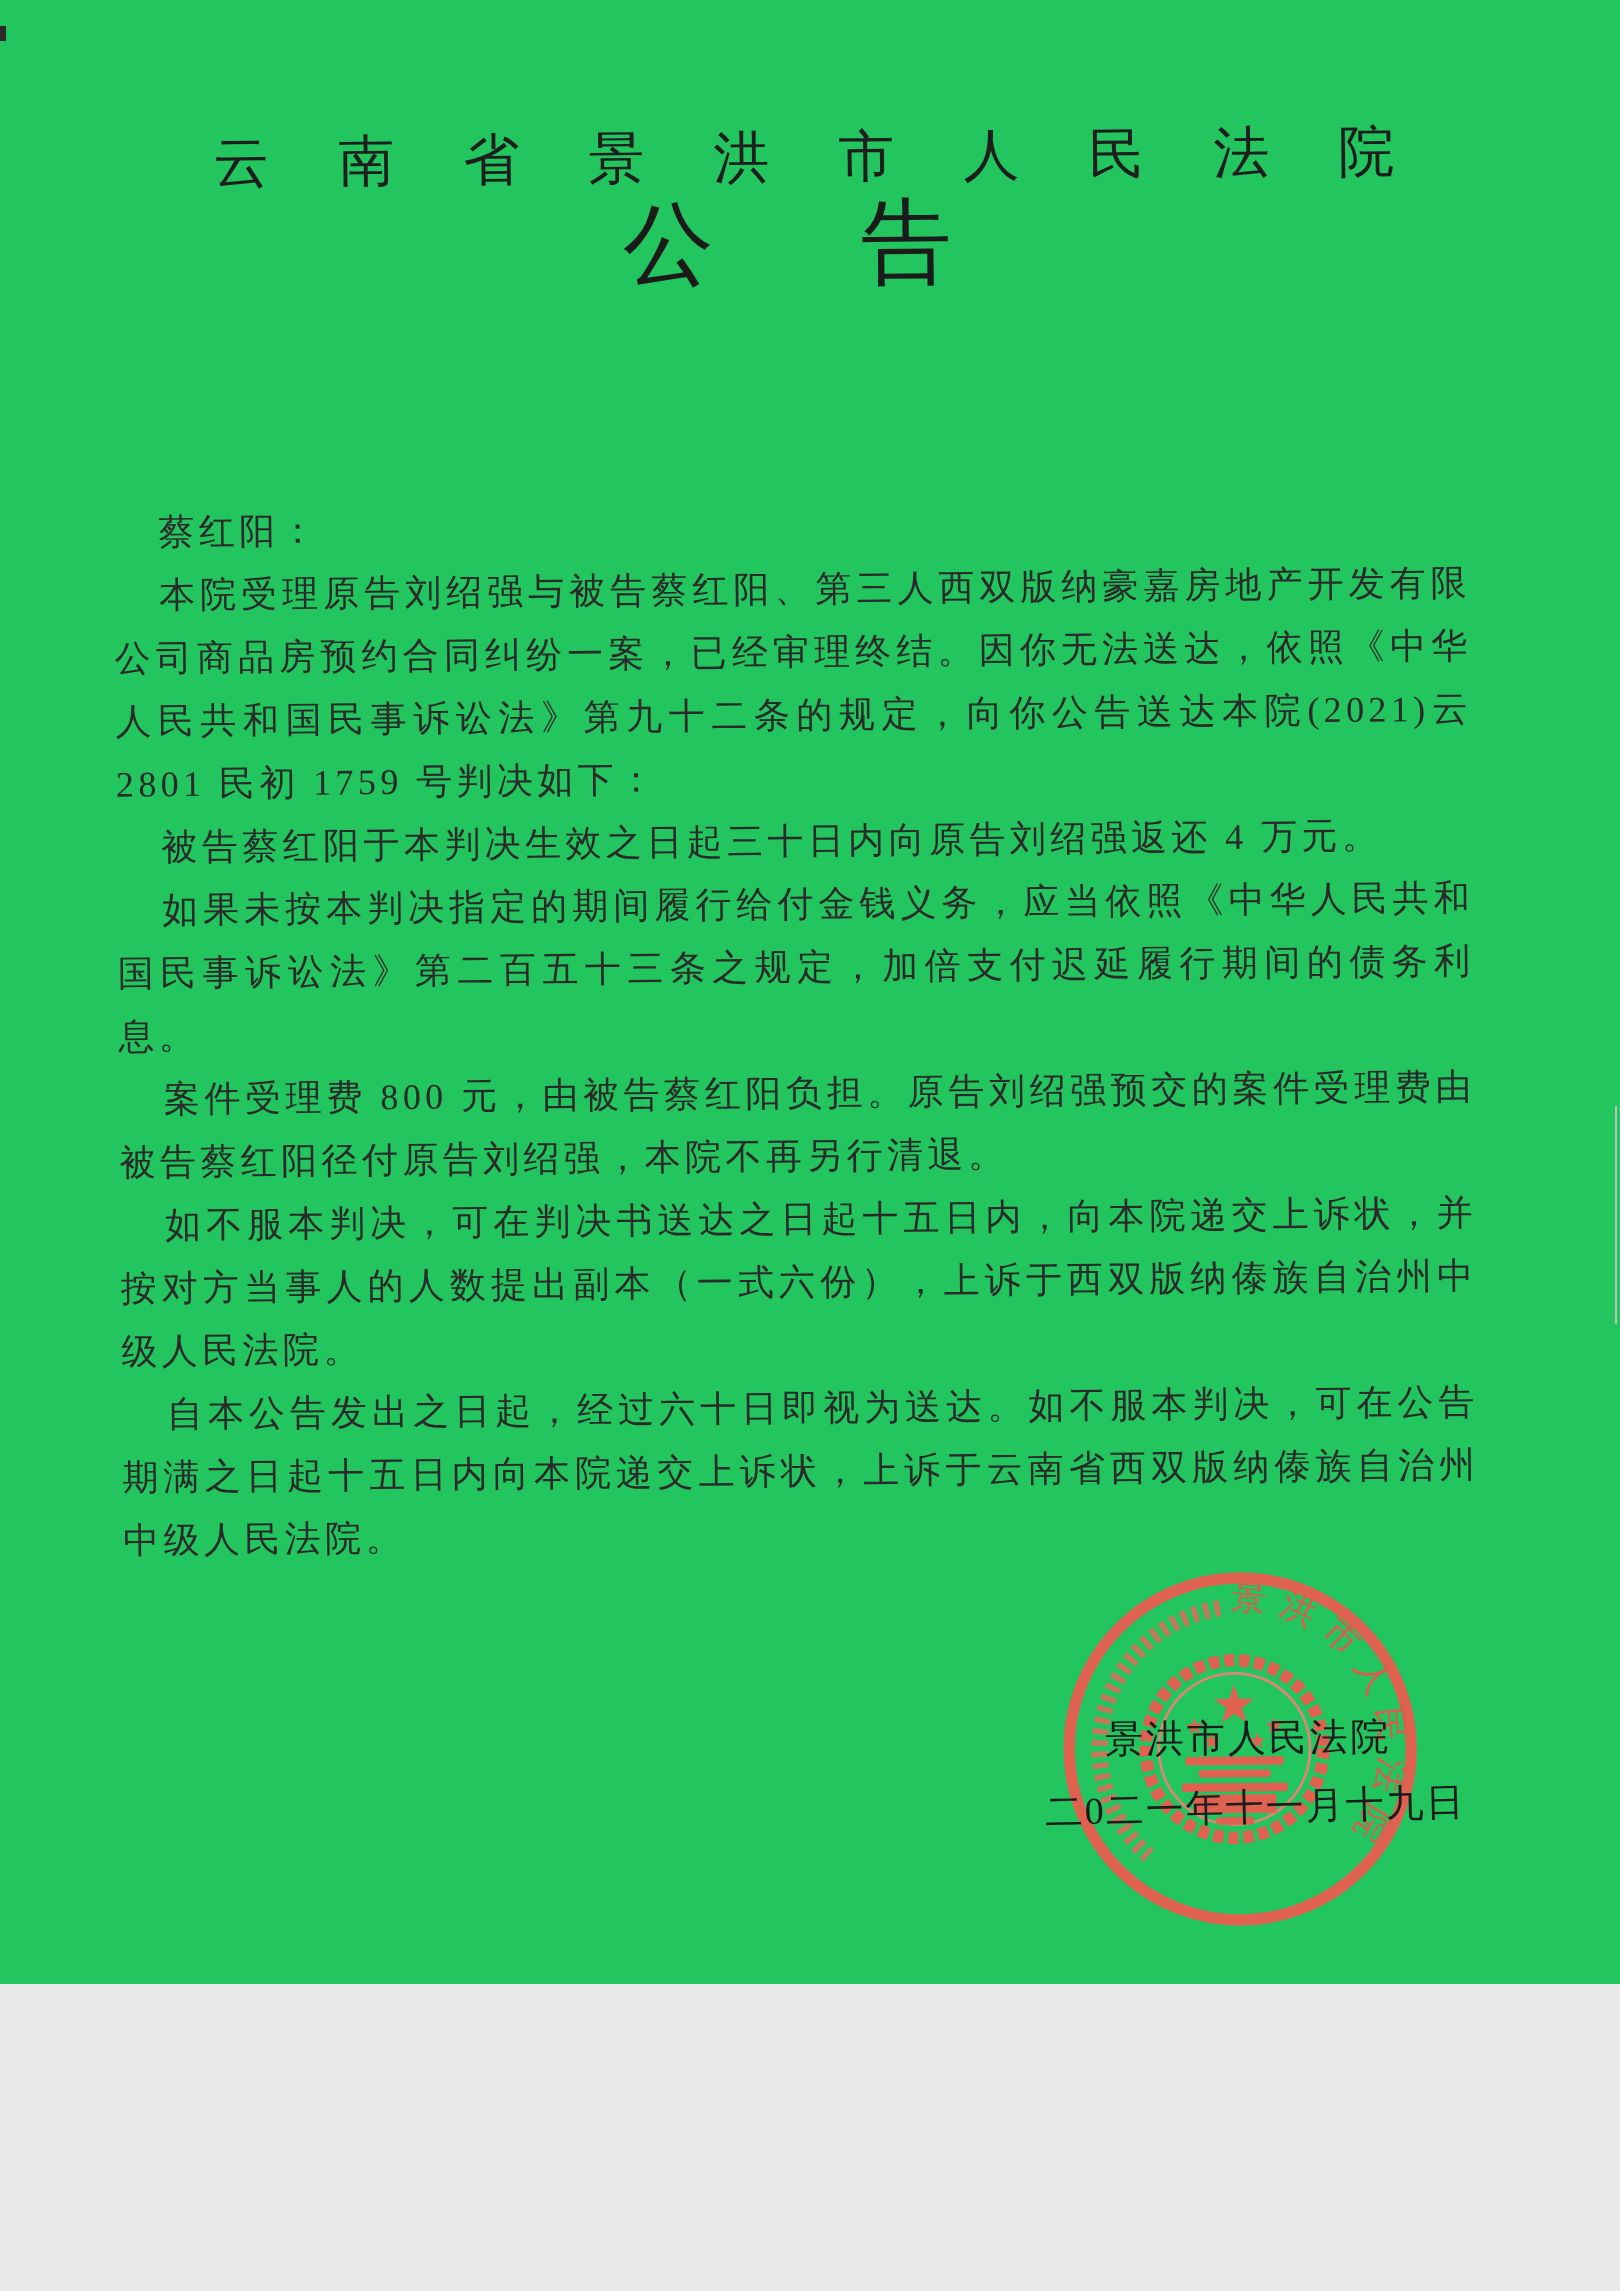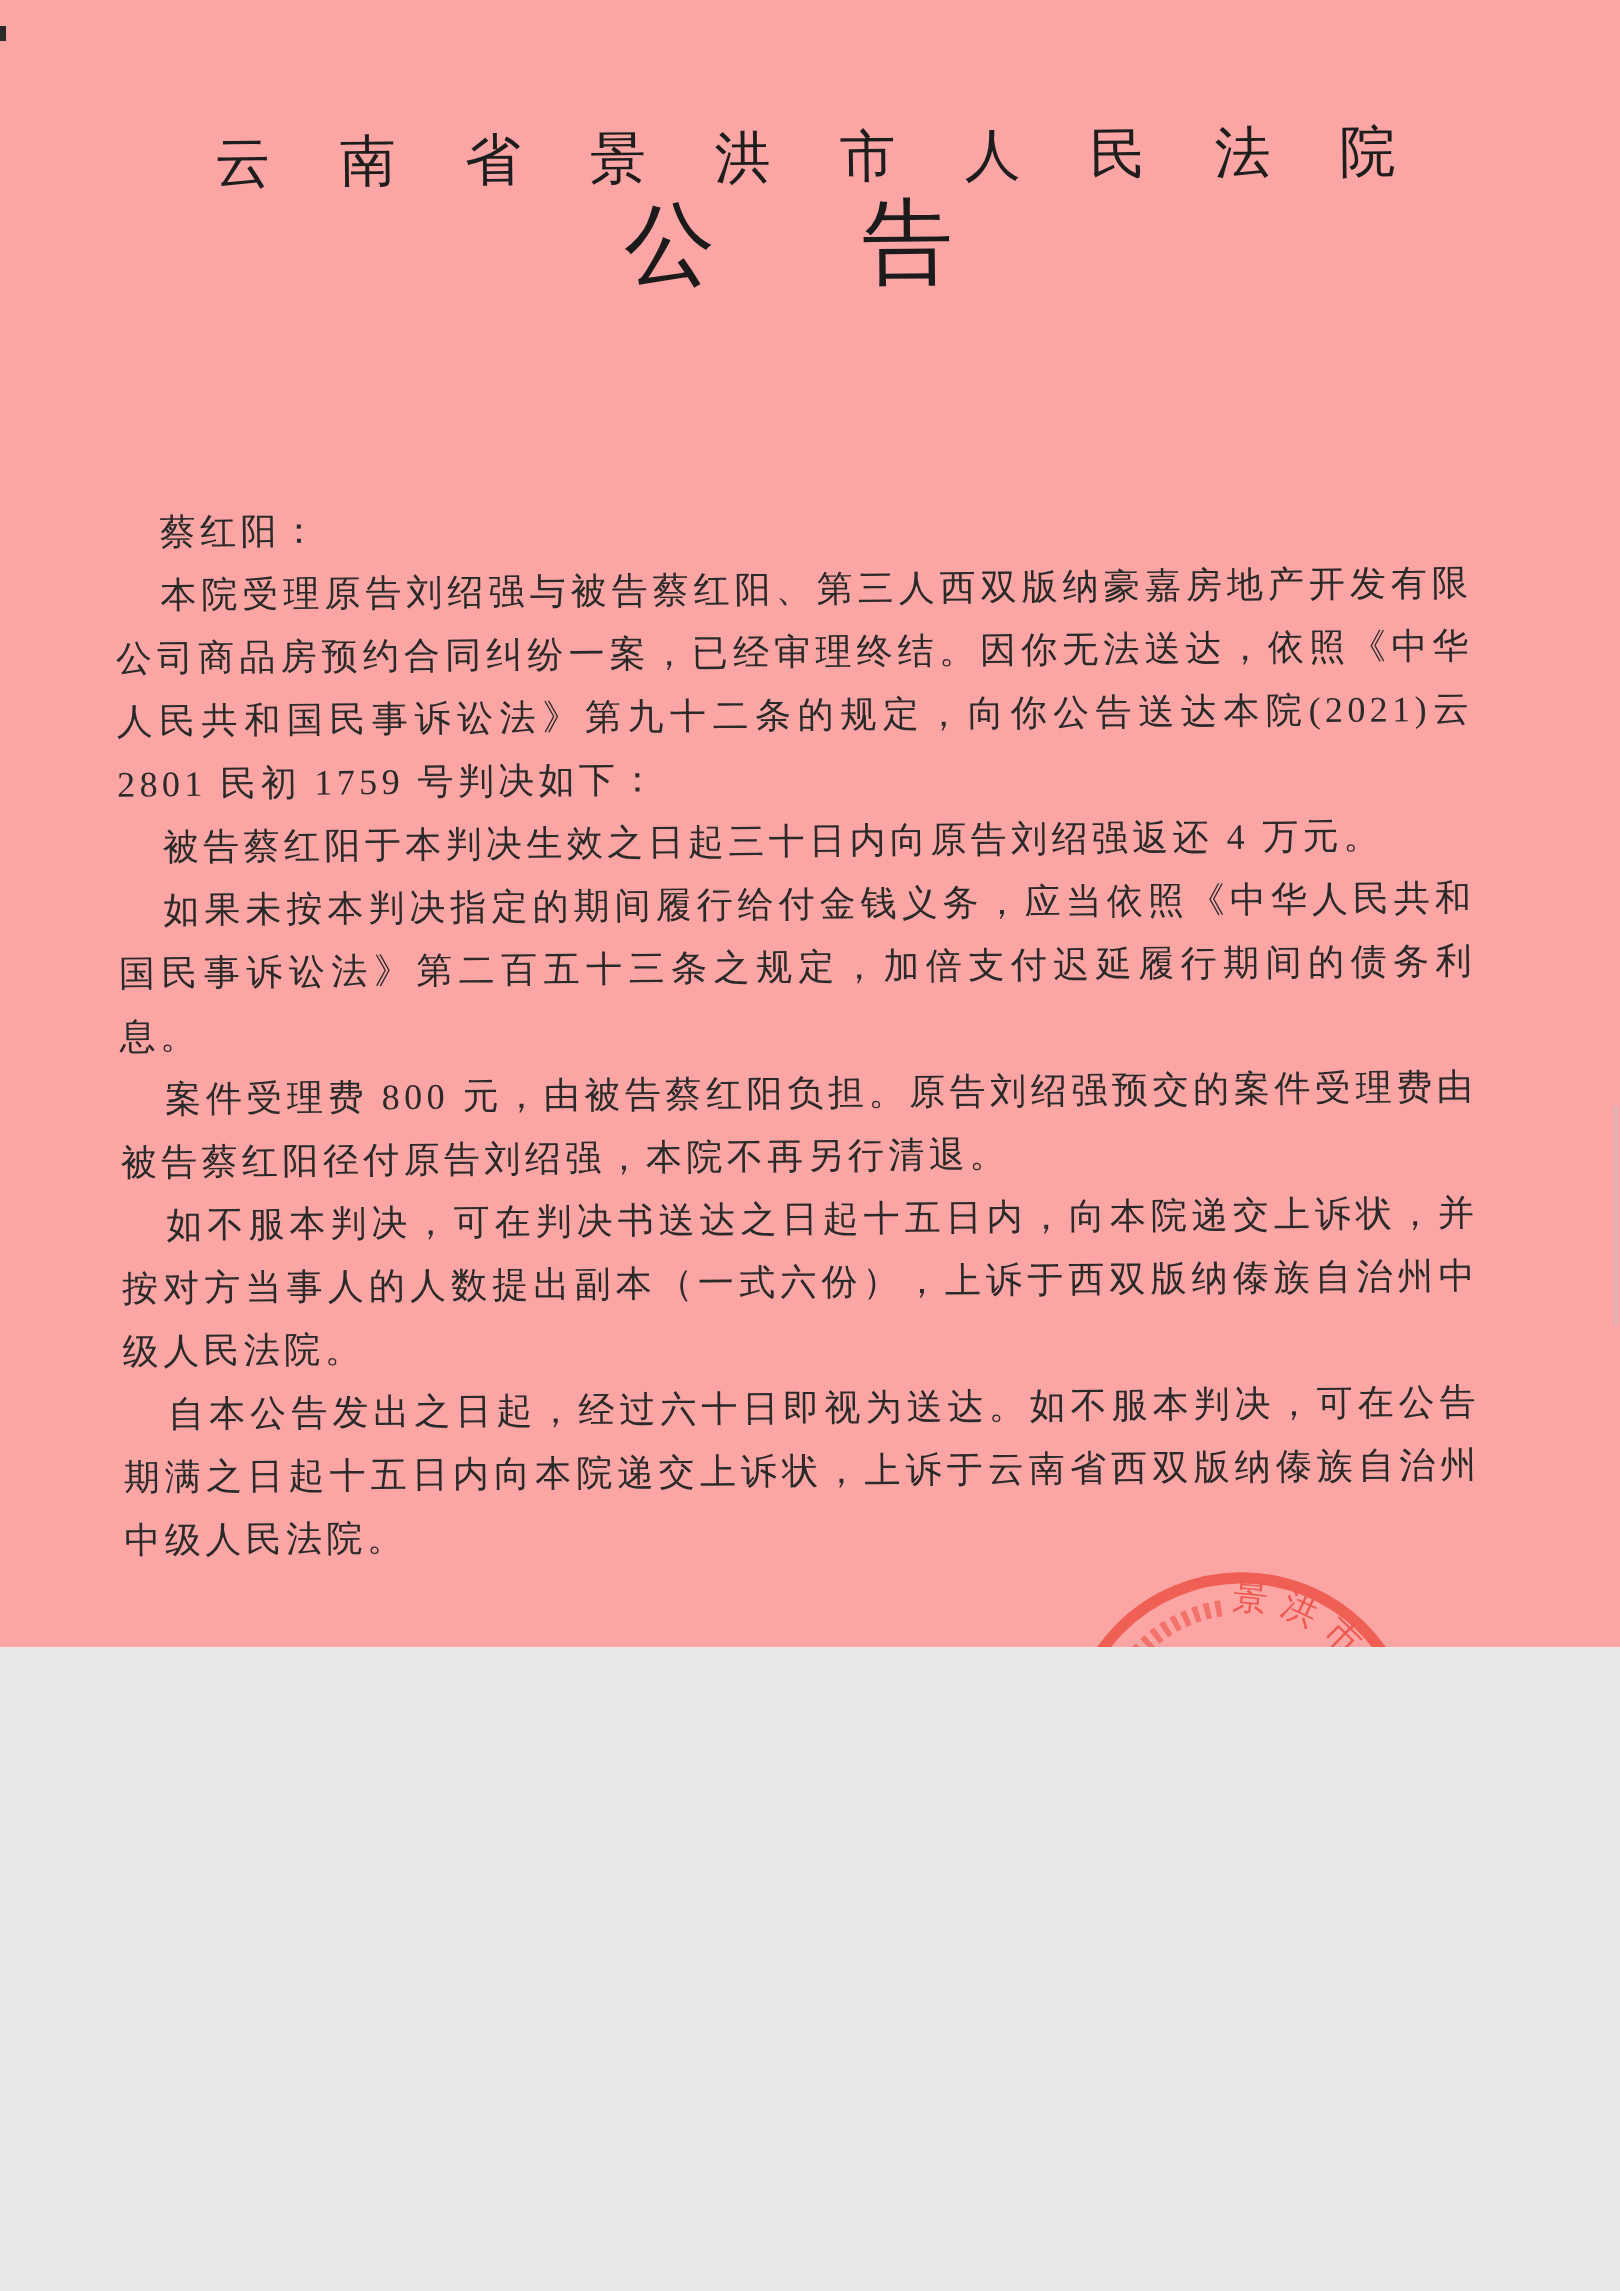--- a/index.html
+++ b/index.html
@@ -1,19 +1,19 @@
 <!DOCTYPE html>
 <html><head>
 <meta charset="utf-8">
 <style>
   html,body{margin:0;padding:0;background:#e9e9e9;}
   .sheet{
     position:relative;
-    width:1620px;height:1647px;
-    background:#fca5a5;
+    width:1620px;height:1984px;
+    background:#22c55e;
     overflow:hidden;
     font-family:"Liberation Serif","DejaVu Serif",serif;
     color:#222;
   }
   .sheet-inner{
     position:absolute;inset:0;
     transform:rotate(-0.55deg);
     transform-origin:50% 40%;
   }
   .doc-title{

